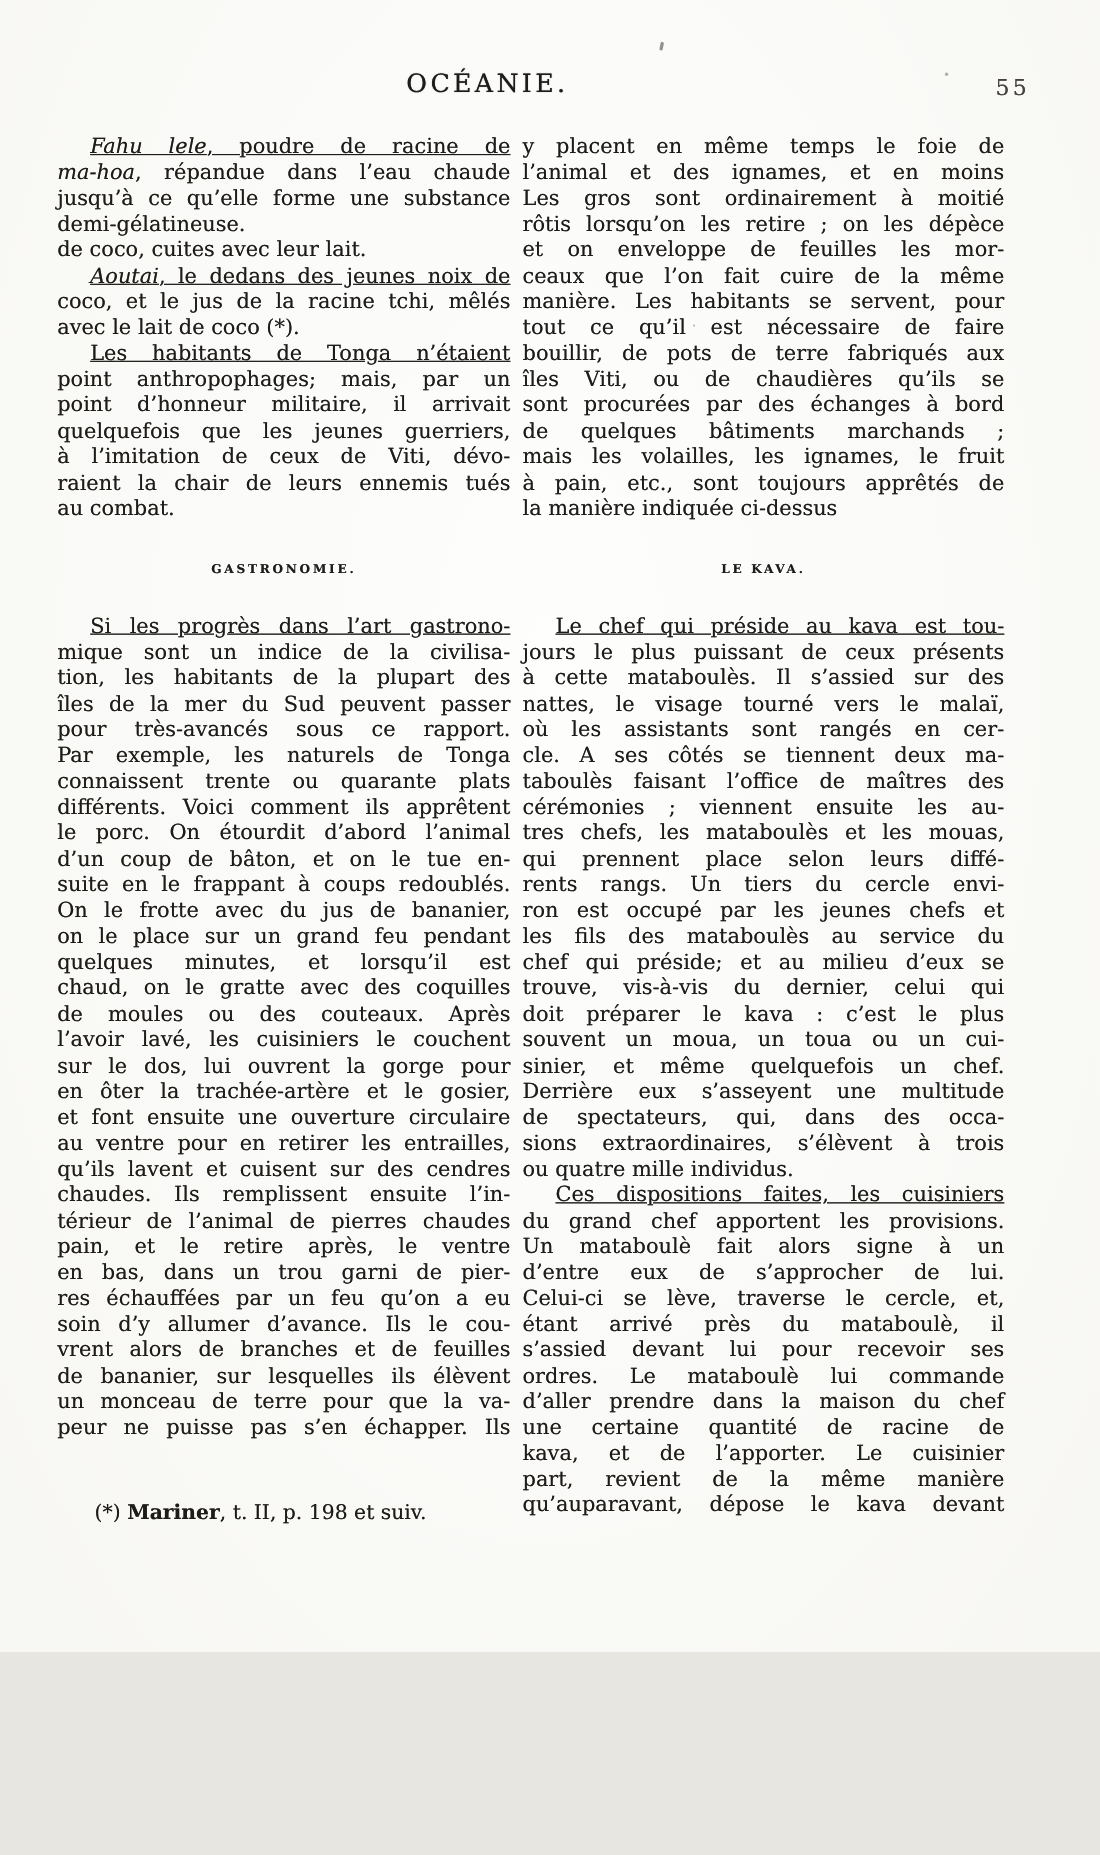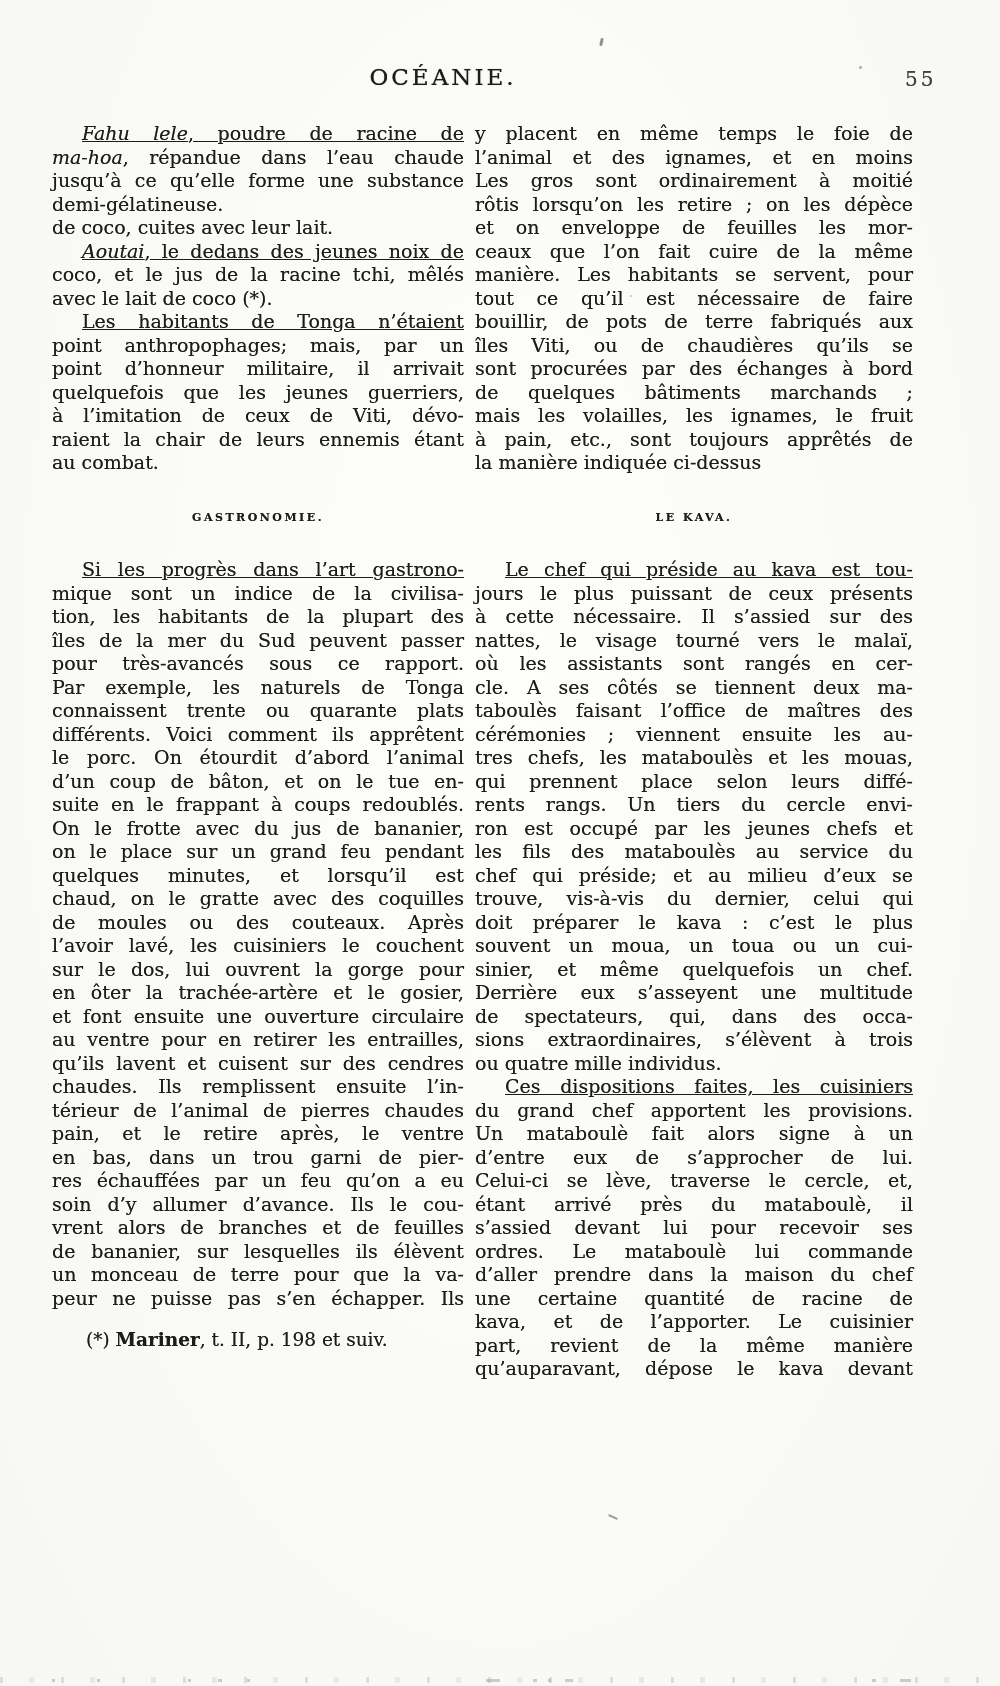--- a/index.html
+++ b/index.html
@@ -1,18 +1,18 @@
 <!DOCTYPE html>
 <html><head>
 <meta charset="utf-8">
 <style>
   html,body { margin:0; padding:0; background:#e8e6e1; }
   .page {
     position:relative;
-    width:1000px; height:1686px;
+    width:1000px; height:1502px;
     margin:0 auto;
     background:#fcfcfa;
     background-image: radial-gradient(ellipse at 50% 40%, rgba(255,255,255,0.6), rgba(235,233,226,0.25) 90%);
     font-family:"DejaVu Serif","Liberation Serif",serif;
     color:#1d1c19;
     overflow:hidden;
   }
   .running-title {
     position:absolute; top:64px; left:443px; transform:translateX(-50%);
     font-size:23px; letter-spacing:3px;
@@ -35,21 +35,21 @@
   .line { text-align:left; }
   .line.just { text-align:justify; text-align-last:justify; }
   .line.first { text-indent:30px;text-decoration:underline; }
   .it { font-style:italic; }
   .bd { font-weight:bold; }
   .sec-heading {
     text-align:center; font-size:11px; font-weight:bold;
     letter-spacing:2.5px; margin:31px 0 29px 0;
     text-shadow:0 0 0.5px rgba(25,22,17,0.6);
   }
-  .footnote { margin-top:18px; font-size:18.5px; }
+  .footnote { margin-top:54px; font-size:18.5px; }
   .footnote .line { text-indent:34px; }
   
   .speck { position:absolute; background:#3d3a34; opacity:0.55; }
   .speck.s1 { left:600px; top:38px;  width:3px; height:8px; border-radius:2px; transform:rotate(12deg); }
   .speck.s2 { left:859px; top:66px;  width:3px; height:3px; border-radius:50%; opacity:0.4; }
   .speck.s3 { left:608px; top:1516px; width:10px; height:2px; border-radius:2px; transform:rotate(24deg); opacity:0.5; }
   .speck.s4 { left:630px; top:295px; width:2px; height:2px; border-radius:50%; opacity:0.35; }
   .noise-strip {
     position:absolute; left:0; top:1677px; width:1000px; height:6px;
     background-image:repeating-linear-gradient(90deg,
@@ -85,21 +85,21 @@
           <div class="line just first"><span class="it">Aoutai</span><span>, le dedans des jeunes noix de</span></div>
           <div class="line just">coco, et le jus de la racine tchi, mêlés</div>
           <div class="line">avec le lait de coco (*).</div>
         </div>
         <div class="para">
           <div class="line just first">Les habitants de Tonga n’étaient</div>
           <div class="line just">point anthropophages; mais, par un</div>
           <div class="line just">point d’honneur militaire, il arrivait</div>
           <div class="line just">quelquefois que les jeunes guerriers,</div>
           <div class="line just">à l’imitation de ceux de Viti, dévo-</div>
-          <div class="line just">raient la chair de leurs ennemis étant</div>
+          <div class="line just">raient la chair de leurs ennemis tués</div>
           <div class="line">au combat.</div>
         </div>
         <div class="sec-heading">GASTRONOMIE.</div>
         <div class="para">
           <div class="line just first">Si les progrès dans l’art gastrono-</div>
           <div class="line just">mique sont un indice de la civilisa-</div>
           <div class="line just">tion, les habitants de la plupart des</div>
           <div class="line just">îles de la mer du Sud peuvent passer</div>
           <div class="line just">pour très-avancés sous ce rapport.</div>
           <div class="line just">Par exemple, les naturels de Tonga</div>
@@ -149,21 +149,21 @@
           <div class="line just">sont procurées par des échanges à bord</div>
           <div class="line just">de quelques bâtiments marchands ;</div>
           <div class="line just">mais les volailles, les ignames, le fruit</div>
           <div class="line just">à pain, etc., sont toujours apprêtés de</div>
           <div class="line">la manière indiquée ci-dessus</div>
         </div>
         <div class="sec-heading">LE KAVA.</div>
         <div class="para">
           <div class="line just first">Le chef qui préside au kava est tou-</div>
           <div class="line just">jours le plus puissant de ceux présents</div>
-          <div class="line just">à cette nécessaire. Il s’assied sur des</div>
+          <div class="line just">à cette mataboulès. Il s’assied sur des</div>
           <div class="line just">nattes, le visage tourné vers le malaï,</div>
           <div class="line just">où les assistants sont rangés en cer-</div>
           <div class="line just">cle. A ses côtés se tiennent deux ma-</div>
           <div class="line just">taboulès faisant l’office de maîtres des</div>
           <div class="line just">cérémonies ; viennent ensuite les au-</div>
           <div class="line just">tres chefs, les mataboulès et les mouas,</div>
           <div class="line just">qui prennent place selon leurs diffé-</div>
           <div class="line just">rents rangs. Un tiers du cercle envi-</div>
           <div class="line just">ron est occupé par les jeunes chefs et</div>
           <div class="line just">les fils des mataboulès au service du</div>

